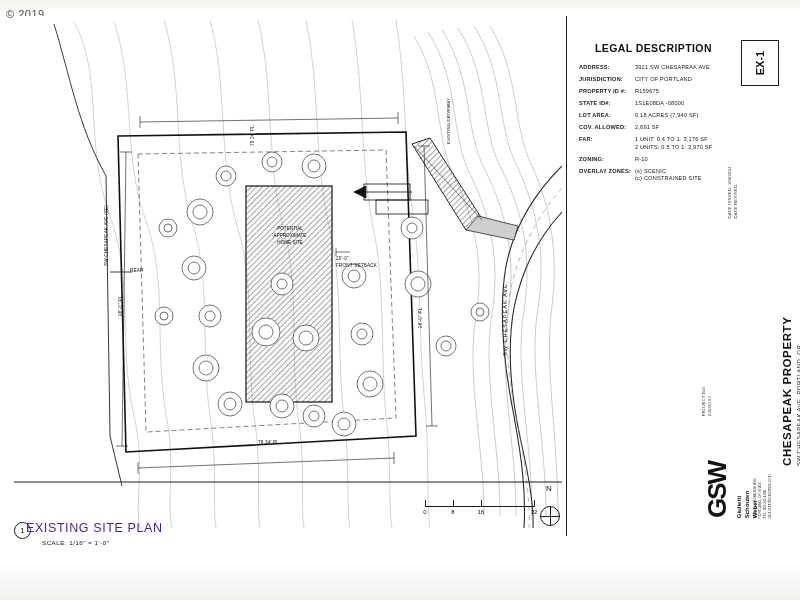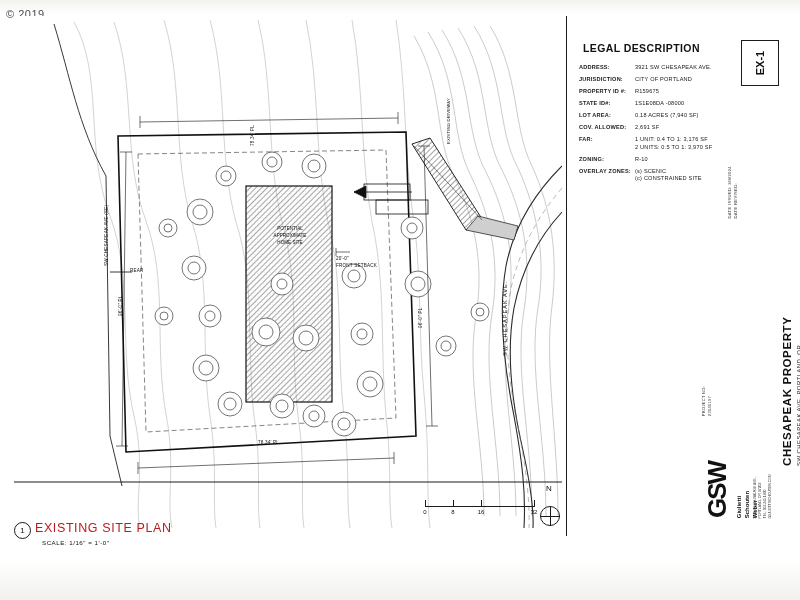--- a/index.html
+++ b/index.html
@@ -31,21 +31,21 @@
   #plan svg{display:block;}
   
   #titleblock{
     position:absolute;left:566px;top:16px;width:222px;height:520px;
     border-left:1px solid #1b1b1b;
   }
   .legal{
     position:absolute;left:12px;top:26px;width:160px;
   }
   .legal h2{
-    margin:0 0 10px 4px;font-size:10.5px;font-weight:bold;color:#111;
+    margin:0 0 10px 16px;font-size:10.5px;font-weight:bold;color:#111;
     letter-spacing:.4px;
   }
   .legal table{border-collapse:collapse;width:100%;}
   .legal td{
     font-size:5.6px;color:#1a1a1a;vertical-align:top;padding:0 0 4.5px 0;
     line-height:1.35;letter-spacing:.2px;
   }
   .legal td.k{width:54px;font-weight:bold;white-space:nowrap;}
   .legal td.v{padding-left:2px;}
   
@@ -106,21 +106,21 @@
   
   .caption{
     position:absolute;left:14px;bottom:78px;
   }
   .caption .num{
     position:absolute;left:0;top:0;width:17px;height:17px;border-radius:50%;
     border:1px solid #1b1b1b;box-sizing:border-box;
     font-size:8px;color:#111;text-align:center;line-height:15px;
   }
   .caption .ttl{
-    position:absolute;left:21px;top:-1px;font-size:12.5px;color:#b91c1c;
+    position:absolute;left:12px;top:-1px;font-size:12.5px;color:#4c1d95;
     letter-spacing:.6px;white-space:nowrap;
   }
   .caption .scl{
     position:absolute;left:28px;top:17px;font-size:6.2px;color:#111;
     letter-spacing:.5px;white-space:nowrap;
   }
   
   .scalebar{position:absolute;left:425px;bottom:78px;width:110px;height:22px;}
   .scalebar .tick{position:absolute;top:0;width:1px;height:7px;background:#1b1b1b;}
   .scalebar .rule{position:absolute;top:6px;left:0;width:110px;height:1px;background:#1b1b1b;}

